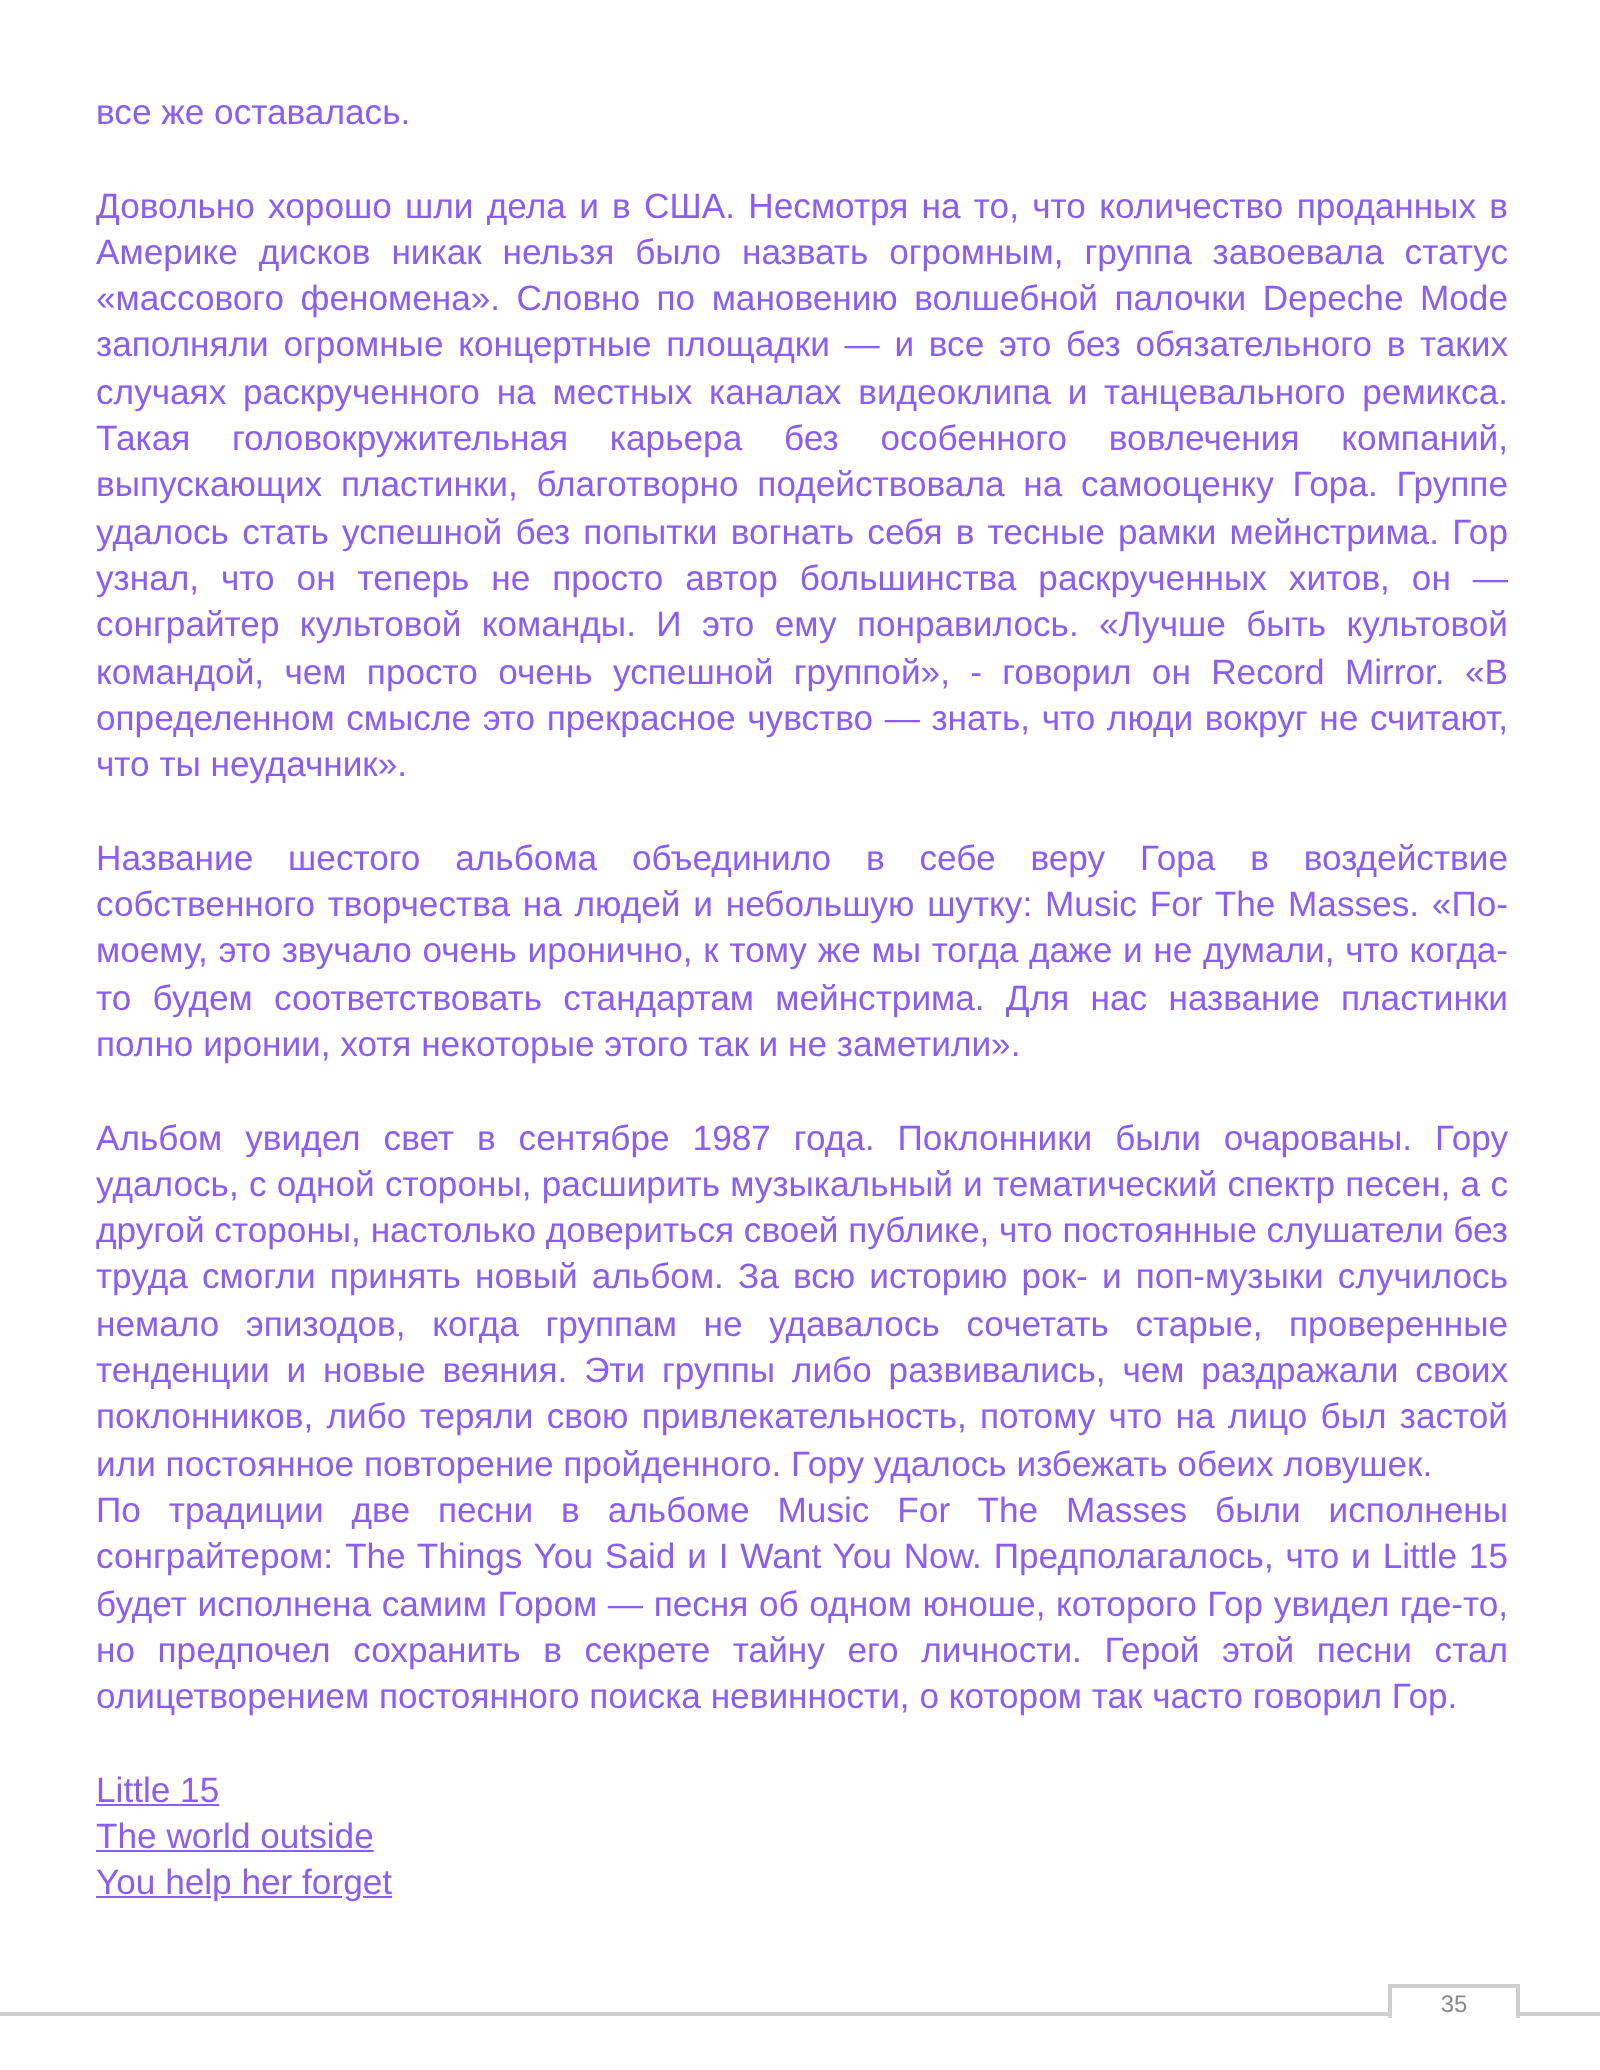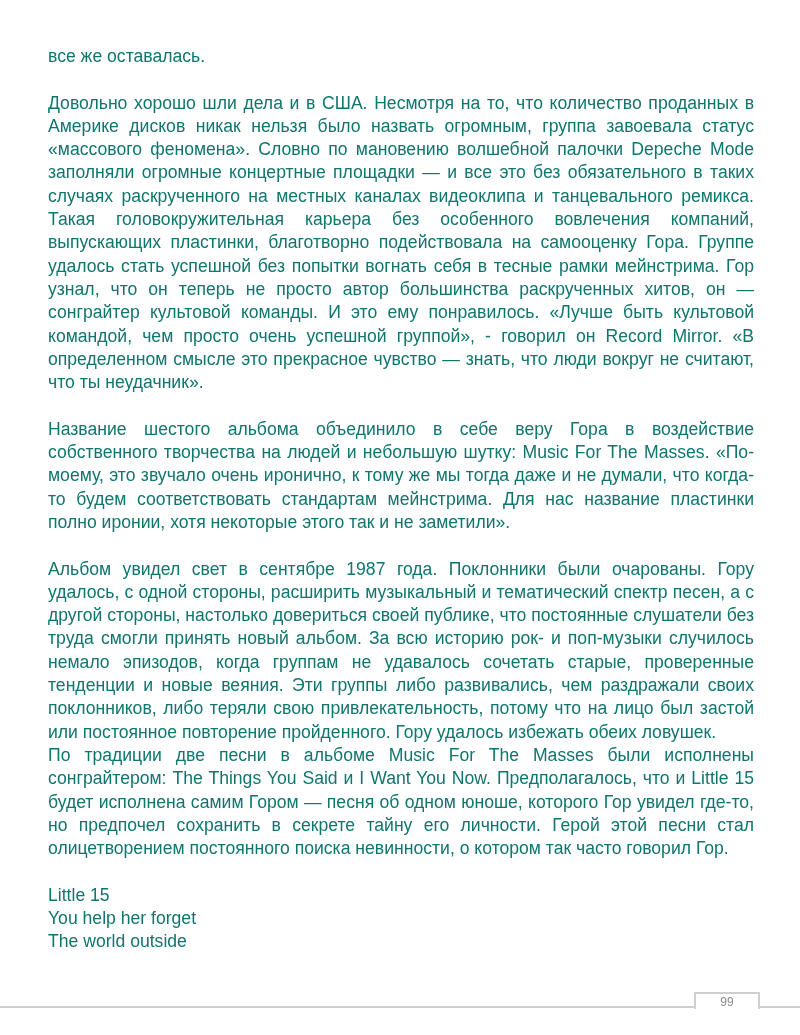--- a/index.html
+++ b/index.html
@@ -14,30 +14,31 @@
     overflow: hidden;
   }
   .page {
     position: absolute;
     left: 48px;
     top: 45px;
     width: 706px;
     font-family: "Liberation Sans", sans-serif;
     font-size: 17.6px;
     line-height: 23.3px;
-    color: #0f766e;
+    color: #8b5cf6;
   }
   .para {
     margin: 0;
     text-align: justify;
   }
   .gap { height: 23.3px; }
   .lyrics {
     margin: 0;
     text-align: left;
+    text-decoration: underline;
   }
   .lyrics .line { display: block; }
   .footer-line {
     position: absolute;
     left: 0;
     top: 1006px;
     width: 800px;
     height: 2px;
     background: #cfcfcf;
   }
@@ -65,21 +66,21 @@
   <div class="gap"></div>
   <p class="para">Довольно хорошо шли дела и в США. Несмотря на то, что количество проданных в Америке дисков никак нельзя было назвать огромным, группа завоевала статус «массового феномена». Словно по мановению волшебной палочки Depeche Mode заполняли огромные концертные площадки — и все это без обязательного в таких случаях раскрученного на местных каналах видеоклипа и танцевального ремикса. Такая головокружительная карьера без особенного вовлечения компаний, выпускающих пластинки, благотворно подействовала на самооценку Гора. Группе удалось стать успешной без попытки вогнать себя в тесные рамки мейнстрима. Гор узнал, что он теперь не просто автор большинства раскрученных хитов, он — сонграйтер культовой команды. И это ему понравилось. «Лучше быть культовой командой, чем просто очень успешной группой», - говорил он Record Mirror. «В определенном смысле это прекрасное чувство — знать, что люди вокруг не считают, что ты неудачник».</p>
   <div class="gap"></div>
   <p class="para">Название шестого альбома объединило в себе веру Гора в воздействие собственного творчества на людей и небольшую шутку: Music For The Masses. «По-моему, это звучало очень иронично, к тому же мы тогда даже и не думали, что когда-то будем соответствовать стандартам мейнстрима. Для нас название пластинки полно иронии, хотя некоторые этого так и не заметили».</p>
   <div class="gap"></div>
   <p class="para">Альбом увидел свет в сентябре 1987 года. Поклонники были очарованы. Гору удалось, с одной стороны, расширить музыкальный и тематический спектр песен, а с другой стороны, настолько довериться своей публике, что постоянные слушатели без труда смогли принять новый альбом. За всю историю рок- и поп-музыки случилось немало эпизодов, когда группам не удавалось сочетать старые, проверенные тенденции и новые веяния. Эти группы либо развивались, чем раздражали своих поклонников, либо теряли свою привлекательность, потому что на лицо был застой или постоянное повторение пройденного. Гору удалось избежать обеих ловушек.</p>
   <p class="para">По традиции две песни в альбоме Music For The Masses были исполнены сонграйтером: The Things You Said и I Want You Now. Предполагалось, что и Little 15 будет исполнена самим Гором — песня об одном юноше, которого Гор увидел где-то, но предпочел сохранить в секрете тайну его личности. Герой этой песни стал олицетворением постоянного поиска невинности, о котором так часто говорил Гор.</p>
   <div class="gap"></div>
   <div class="lyrics">
     <span class="line">Little 15</span>
+    <span class="line">The world outside</span>
     <span class="line">You help her forget</span>
-    <span class="line">The world outside</span>
   </div>
 </div>
 
 <div class="footer-line"></div>
 <div class="page-tab">
-  <span>99</span>
+  <span>35</span>
 </div>
 
 </body></html>

